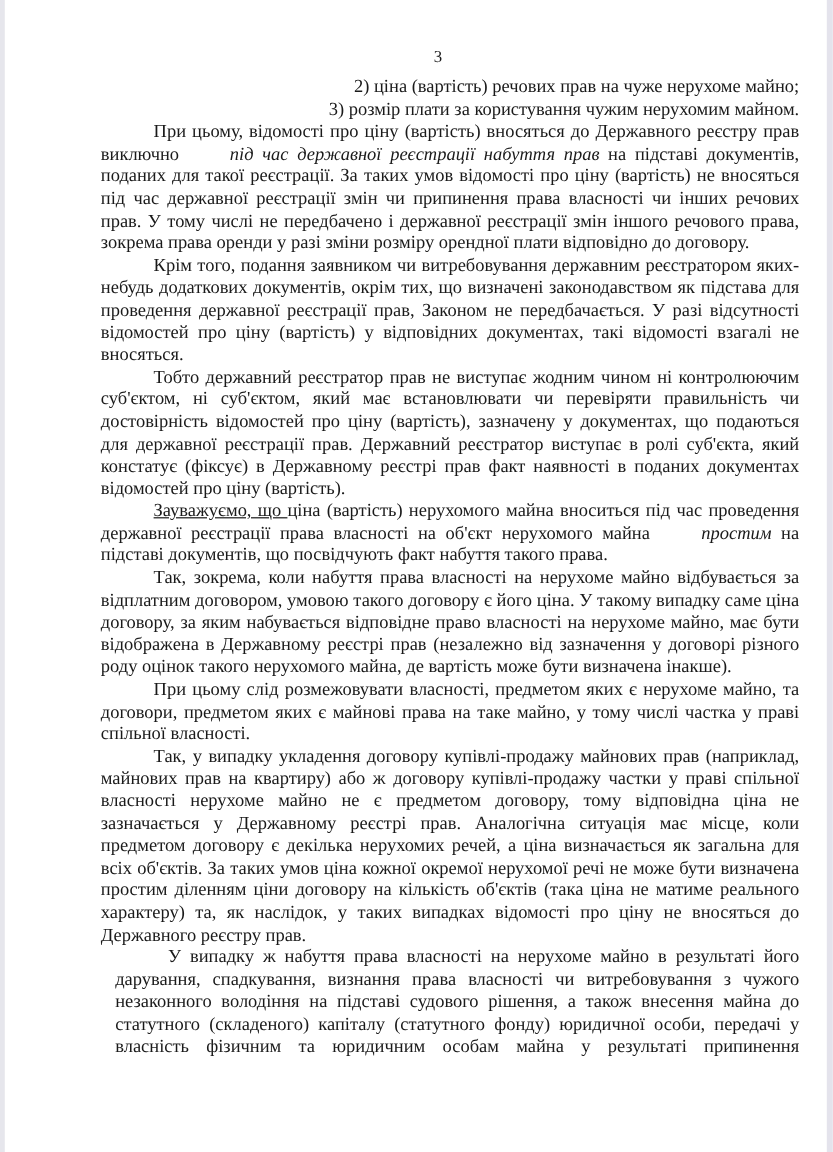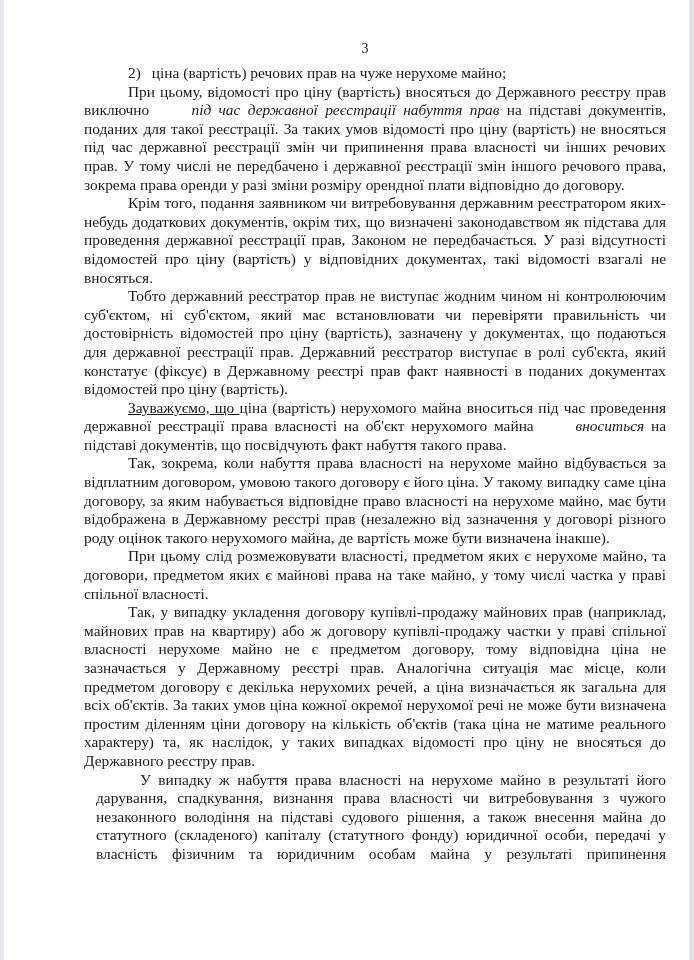--- a/index.html
+++ b/index.html
@@ -15,44 +15,45 @@
   .page-number {
     position: absolute; top: 41px; left: 0; width: 694px; text-align: center;
     font-size: 14px; line-height: 16px; padding-left: 36px; box-sizing: border-box;
   }
   .content {
     position: absolute; left: 84px; top: 64px; width: 582px;
     font-size: 15.4px; line-height: 18.6px;
     text-align: justify;
   }
   .content p { margin: 0; text-indent: 44px; }
-  .content p.list { text-indent: 0; padding-left: 44px; text-align: left; }
+  .content p.list { text-indent: 0; padding-left: 44px; text-align: right; }
   .content p.list .num { display: inline-block; width: 20px; }
   .content p.last { text-align-last: justify; margin-left: 12px; }
   em { font-style: italic; margin-left: 35px; }
   u { }
 </style>
 </head>
 <body>
 
 <div class="edge-left"></div>
 <div class="edge-right"></div>
 
 <div class="page-number">3</div>
 
 <div class="content">
   <p class="list"><span class="num">2)</span> <span>ціна (вартість) речових прав на чуже нерухоме майно;</span></p>
+  <p class="list"><span class="num">3)</span> <span>розмір плати за користування чужим нерухомим майном.</span></p>
 
   <p><span>При цьому, відомості про ціну (вартість) вносяться до Державного реєстру прав виключно </span><em>під час державної реєстрації набуття прав</em><span> на підставі документів, поданих для такої реєстрації. За таких умов відомості про ціну (вартість) не вносяться під час державної реєстрації змін чи припинення права власності чи інших речових прав. У тому числі не передбачено і державної реєстрації змін іншого речового права, зокрема права оренди у разі зміни розміру орендної плати відповідно до договору.</span></p>
 
   <p>Крім того, подання заявником чи витребовування державним реєстратором яких-небудь додаткових документів, окрім тих, що визначені законодавством як підстава для проведення державної реєстрації прав, Законом не передбачається. У разі відсутності відомостей про ціну (вартість) у відповідних документах, такі відомості взагалі не вносяться.</p>
 
   <p>Тобто державний реєстратор прав не виступає жодним чином ні контролюючим суб'єктом, ні суб'єктом, який має встановлювати чи перевіряти правильність чи достовірність відомостей про ціну (вартість), зазначену у документах, що подаються для державної реєстрації прав. Державний реєстратор виступає в ролі суб'єкта, який констатує (фіксує) в Державному реєстрі прав факт наявності в поданих документах відомостей про ціну (вартість).</p>
 
-  <p><u>Зауважуємо, що </u><span>ціна (вартість) нерухомого майна вноситься під час проведення державної реєстрації права власності на об'єкт нерухомого майна </span><em>вноситься</em><span> на підставі документів, що посвідчують факт набуття такого права.</span></p>
+  <p><u>Зауважуємо, що </u><span>ціна (вартість) нерухомого майна вноситься під час проведення державної реєстрації права власності на об'єкт нерухомого майна </span><em>простим</em><span> на підставі документів, що посвідчують факт набуття такого права.</span></p>
 
   <p>Так, зокрема, коли набуття права власності на нерухоме майно відбувається за відплатним договором, умовою такого договору є його ціна. У такому випадку саме ціна договору, за яким набувається відповідне право власності на нерухоме майно, має бути відображена в Державному реєстрі прав (незалежно від зазначення у договорі різного роду оцінок такого нерухомого майна, де вартість може бути визначена інакше).</p>
 
   <p>При цьому слід розмежовувати власності, предметом яких є нерухоме майно, та договори, предметом яких є майнові права на таке майно, у тому числі частка у праві спільної власності.</p>
 
   <p>Так, у випадку укладення договору купівлі-продажу майнових прав (наприклад, майнових прав на квартиру) або ж договору купівлі-продажу частки у праві спільної власності нерухоме майно не є предметом договору, тому відповідна ціна не зазначається у Державному реєстрі прав. Аналогічна ситуація має місце, коли предметом договору є декілька нерухомих речей, а ціна визначається як загальна для всіх об'єктів. За таких умов ціна кожної окремої нерухомої речі не може бути визначена простим діленням ціни договору на кількість об'єктів (така ціна не матиме реального характеру) та, як наслідок, у таких випадках відомості про ціну не вносяться до Державного реєстру прав.</p>
 
   <p class="last">У випадку ж набуття права власності на нерухоме майно в результаті його дарування, спадкування, визнання права власності чи витребовування з чужого незаконного володіння на підставі судового рішення, а також внесення майна до статутного (складеного) капіталу (статутного фонду) юридичної особи, передачі у власність фізичним та юридичним особам майна у результаті припинення</p>
 </div>
 

